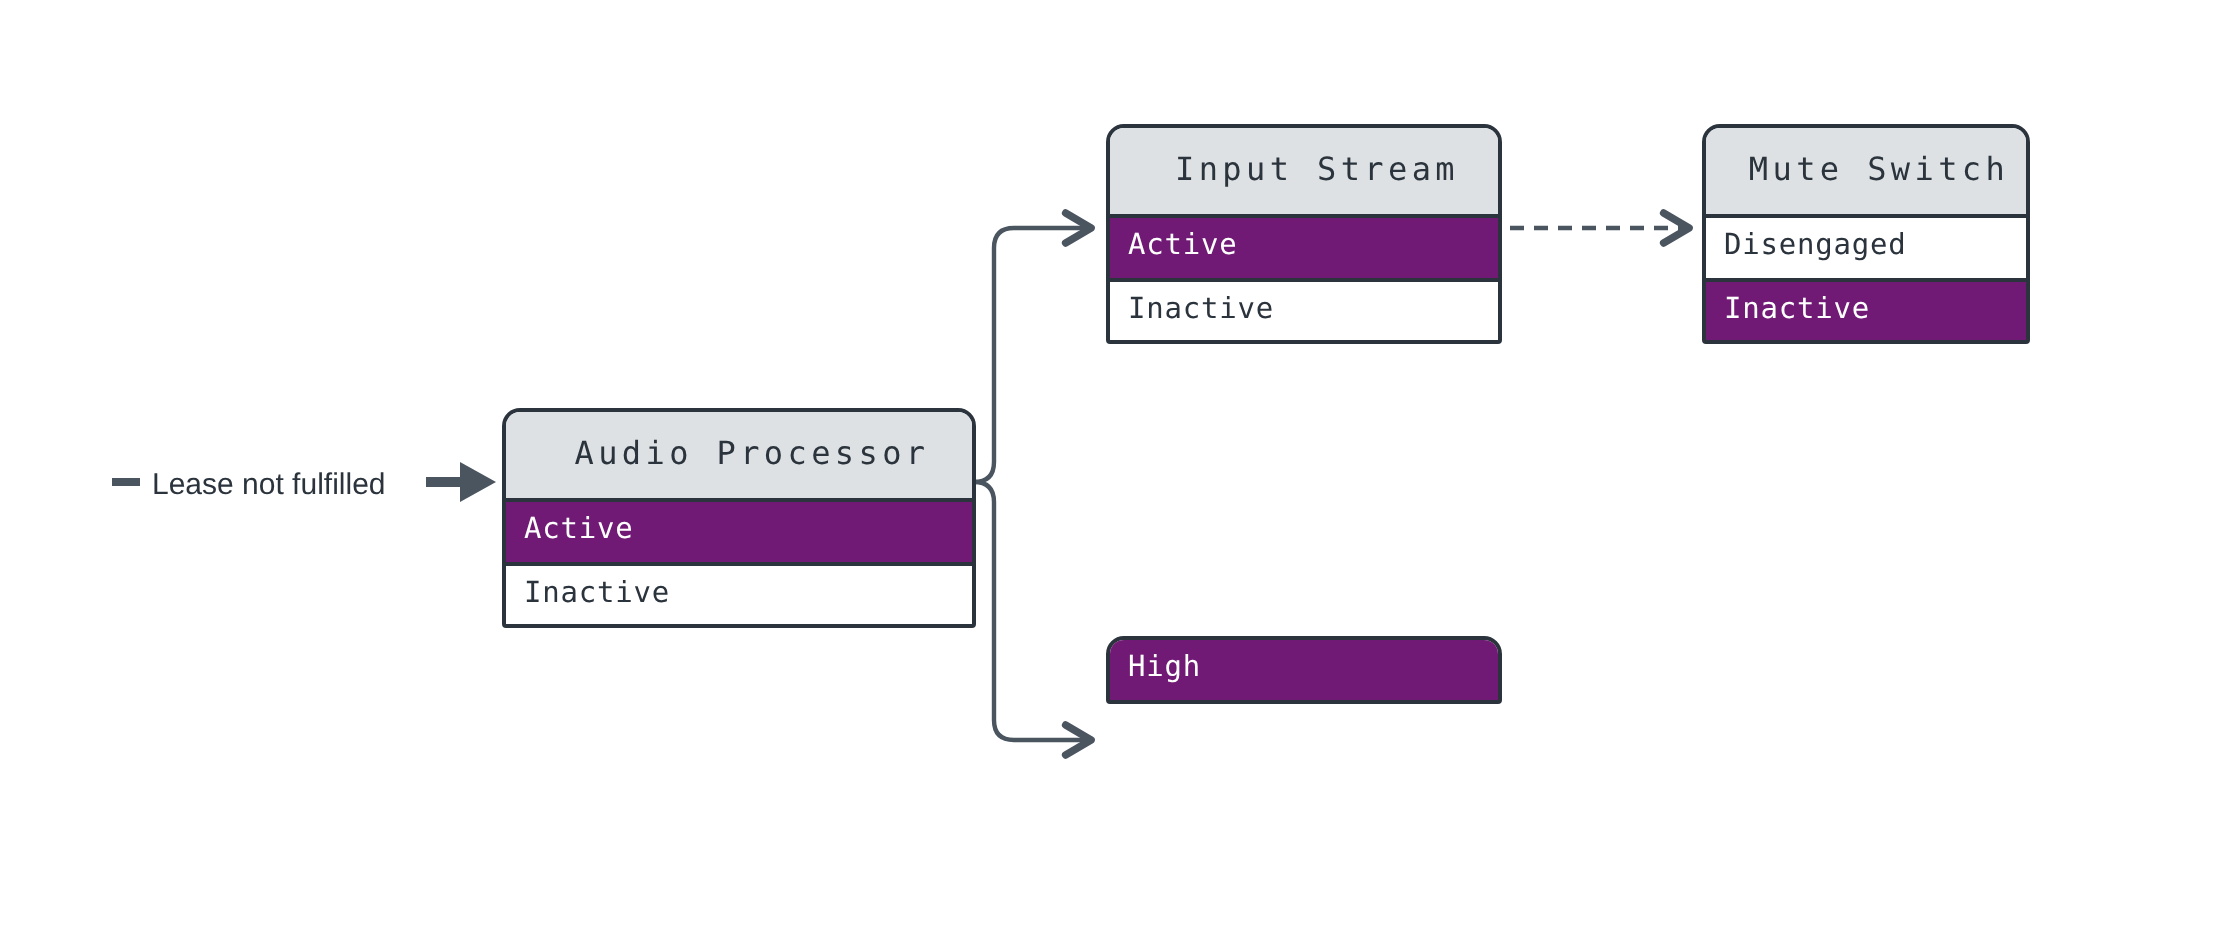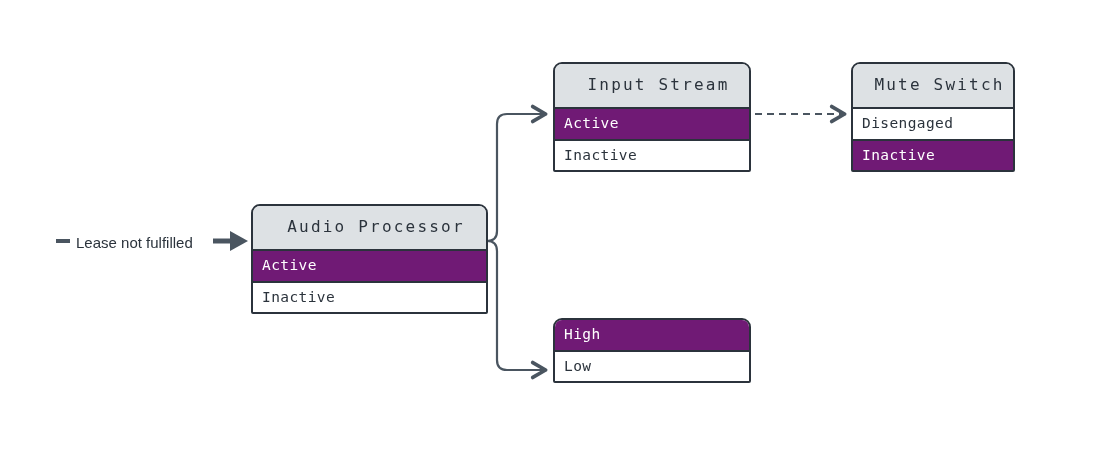--- a/index.html
+++ b/index.html
@@ -123,16 +123,15 @@
   </div>
 
   <div class="node" style="left:851px; top:62px; width:164px;">
     <div class="node-header">Mute Switch</div>
     <div class="node-row">Disengaged</div>
     <div class="node-row active divider">Inactive</div>
   </div>
 
   <div class="node" style="left:553px; top:318px; width:198px;">
     <div class="node-row active">High</div>
-    <div class="node-row divider">Low</div>
   </div>
 
 </div>
 
 </body></html>

